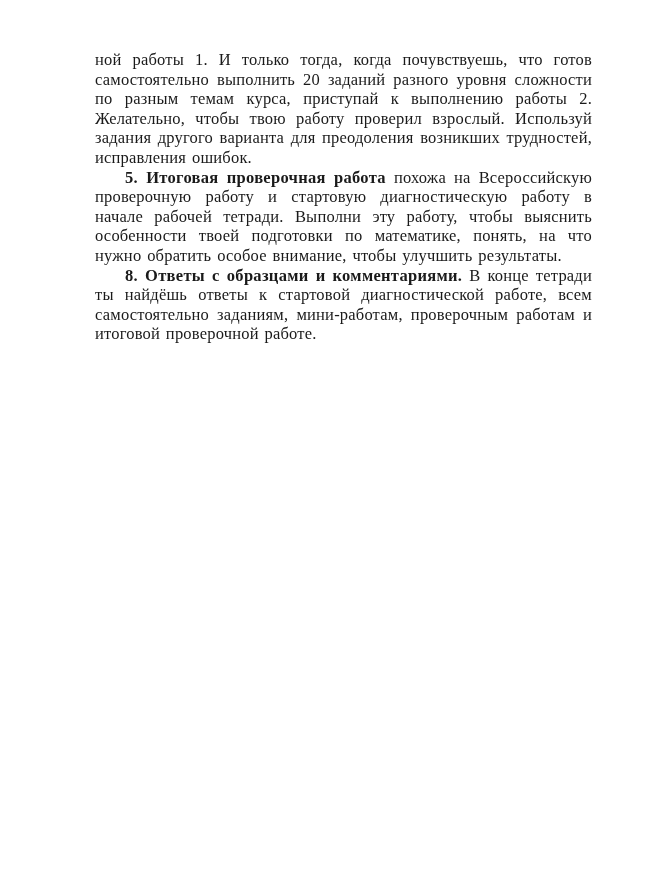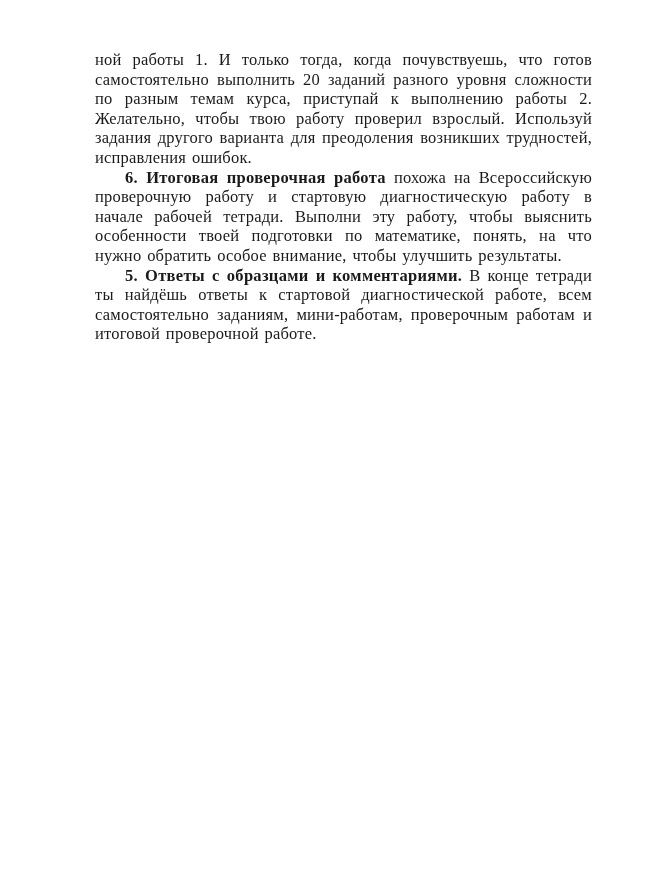--- a/index.html
+++ b/index.html
@@ -47,20 +47,20 @@
   }
 </style>
 </head>
 <body>
 
 <div class="page">
   <div class="text-column">
 
     <p class="para"><span>ной работы 1. И только тогда, когда почувствуешь, что готов самостоятельно выполнить 20 заданий разного уровня сложности по разным темам курса, приступай к выполнению работы 2. Желательно, чтобы твою работу проверил взрослый. Используй задания другого варианта для преодоления возникших трудностей, исправления ошибок.</span></p>
 
-    <p class="para indent"><b>6. Итоговая проверочная работа</b><span> похожа на Всероссийскую проверочную работу и стартовую диагностическую работу в начале рабочей тетради. Выполни эту работу, чтобы выяснить особенности твоей подготовки по математике, понять, на что нужно обратить особое внимание, чтобы улучшить результаты.</span></p>
+    <p class="para indent"><b>5. Итоговая проверочная работа</b><span> похожа на Всероссийскую проверочную работу и стартовую диагностическую работу в начале рабочей тетради. Выполни эту работу, чтобы выяснить особенности твоей подготовки по математике, понять, на что нужно обратить особое внимание, чтобы улучшить результаты.</span></p>
 
-    <p class="para indent"><b>5. Ответы с образцами и комментариями.</b><span> В конце тетради ты найдёшь ответы к стартовой диагностической работе, всем самостоятельно заданиям, мини-работам, проверочным работам и итоговой проверочной работе.</span></p>
+    <p class="para indent"><b>8. Ответы с образцами и комментариями.</b><span> В конце тетради ты найдёшь ответы к стартовой диагностической работе, всем самостоятельно заданиям, мини-работам, проверочным работам и итоговой проверочной работе.</span></p>
 
   </div>
 
   <div class="page-number">4</div>
 </div>
 
 </body></html>

